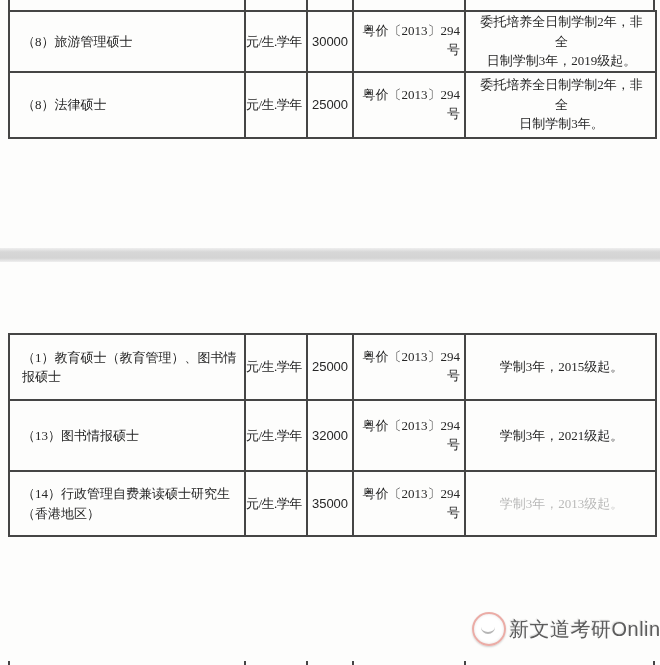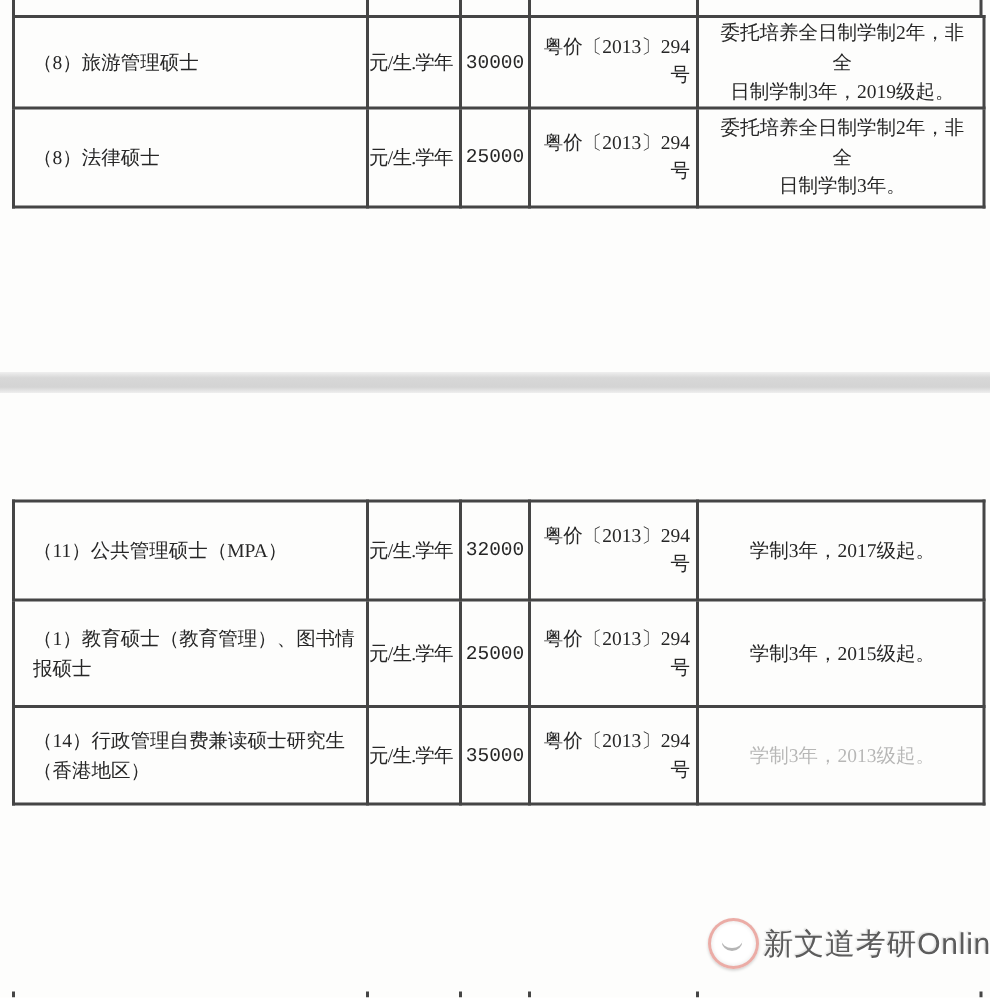--- a/index.html
+++ b/index.html
@@ -36,21 +36,21 @@
     overflow:visible;
   }
   .feetable col.w-item{width:236px;}
   .feetable col.w-unit{width:62px;}
   .feetable col.w-amount{width:46px;}
   .feetable col.w-basis{width:112px;}
   .feetable col.w-note{width:191px;}
 
   td.c-item{text-align:left;padding:0 5px 0 12px;white-space:pre-line;}
   td.c-unit{text-align:left;white-space:nowrap;padding:0;letter-spacing:-0.5px;}
-  td.c-amount{text-align:center;padding:0;font-family:Liberation Mono, monospace;}
+  td.c-amount{text-align:center;padding:0;font-family:Liberation Sans, sans-serif;}
   td.c-basis{text-align:right;white-space:pre-line;padding:0 4px;line-height:1.45;}
   td.c-note{text-align:center;padding:0 6px 0 8px;white-space:pre-line;}
 
   
   table.t1 tr:nth-child(1) td{height:58px;}
   table.t1 tr:nth-child(2) td{height:64px;}
   table.t2 tr:nth-child(1) td{height:64px;}
   table.t2 tr:nth-child(2) td{height:69px;}
   table.t2 tr:nth-child(3) td{height:63px;}
   table.t2 tr:nth-child(4) td{height:64px;}
@@ -146,35 +146,35 @@
   <table class="feetable t2">
     <colgroup>
       <col class="w-item">
         <col class="w-unit">
         <col class="w-amount">
         <col class="w-basis">
         <col class="w-note">
     </colgroup>
     <tbody>
     <tr>
-      <td class="c-item">（11）公共管理硕士（MPA）</td>
-      <td class="c-unit">元/生.学年</td>
-      <td class="c-amount">32000</td>
-      <td class="c-basis">粤价〔2013〕294
-号</td>
-      <td class="c-note">学制3年，2017级起。</td>
-    </tr>
-    <tr>
       <td class="c-item">（1）教育硕士（教育管理）、图书情
 报硕士</td>
       <td class="c-unit">元/生.学年</td>
       <td class="c-amount">25000</td>
       <td class="c-basis">粤价〔2013〕294
 号</td>
       <td class="c-note">学制3年，2015级起。</td>
+    </tr>
+    <tr>
+      <td class="c-item">（13）图书情报硕士</td>
+      <td class="c-unit">元/生.学年</td>
+      <td class="c-amount">32000</td>
+      <td class="c-basis">粤价〔2013〕294
+号</td>
+      <td class="c-note">学制3年，2021级起。</td>
     </tr>
     <tr>
       <td class="c-item">（14）行政管理自费兼读硕士研究生
 （香港地区）</td>
       <td class="c-unit">元/生.学年</td>
       <td class="c-amount">35000</td>
       <td class="c-basis">粤价〔2013〕294
 号</td>
       <td class="c-note obscured">学制3年，2013级起。</td>
     </tr>

